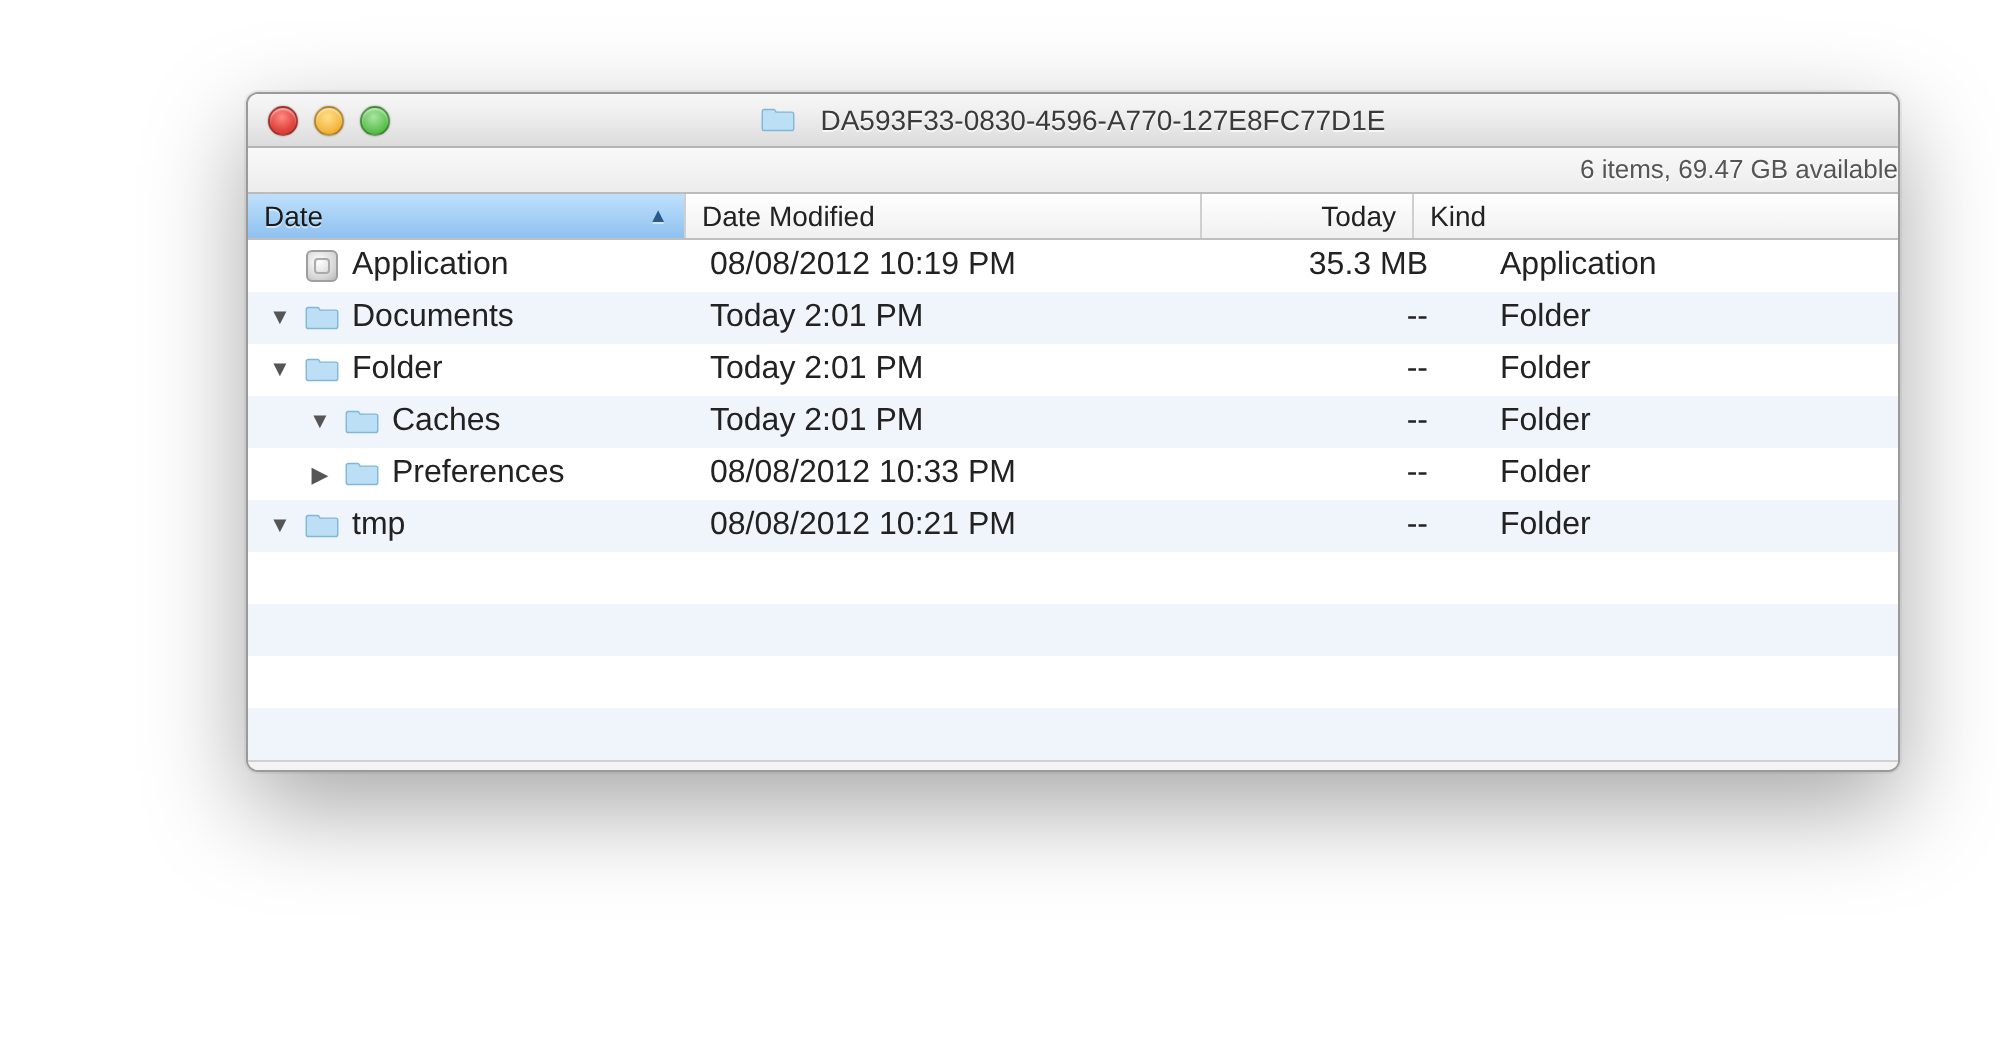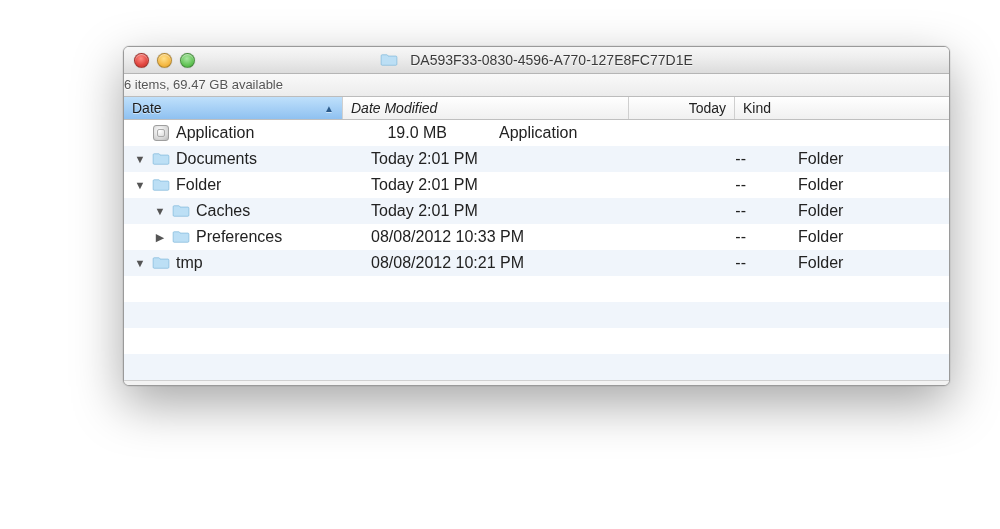--- a/index.html
+++ b/index.html
@@ -66,21 +66,21 @@
     font-size: 14px;
     color: #3a3a3a;
     text-shadow: 0 1px 0 rgba(255,255,255,0.7);
   }
 
   
   .statusbar {
     height: 22px;
     background: linear-gradient(to bottom, #f9f9f9, #ececec);
     border-bottom: 1px solid #bcbcbc;
-    text-align: left;
+    text-align: right;
     font-size: 13px;
     color: #555;
     line-height: 22px;
     text-shadow: 0 1px 0 #fff;
   }
 
   
   .colheaders {
     height: 22px;
     display: flex;
@@ -92,21 +92,21 @@
   .colheaders .col {
     display: flex;
     align-items: center;
     border-right: 1px solid #cfcfcf;
     padding: 0 8px;
     box-sizing: border-box;
     user-select: none;
   }
   .colheaders .col:last-child { border-right: none; }
   .col-name { width: 219px; padding-left: 60px; position: relative; }
-  .col-date { width: 286px; padding-left: 12px; font-style: italic; }
+  .col-date { width: 258px; padding-left: 12px; }
   .col-size { width: 106px; justify-content: flex-end; padding-right: 18px; }
   .col-kind { flex: 1; padding-left: 18px; }
 
   .col-name.sorted {
     background: linear-gradient(to bottom, #bfe0fb, #8fc1f0);
     color: #1a1a1a;
     text-shadow: 0 1px 0 rgba(255,255,255,0.5);
   }
   .sort-arrow {
     margin-left: auto;
@@ -116,21 +116,20 @@
 
   
   .rows {
     background: #fff;
   }
   .row {
     height: 26px;
     display: flex;
     align-items: center;
     font-size: 16px;
-    gap: 16px;
   }
   .row.alt { background: #f0f5fb; }
   .row.blank { height: 26px; }
 
   .cell { box-sizing: border-box; }
   .cell-name { width: 219px; display: flex; align-items: center; overflow: hidden; white-space: nowrap; }
   .cell-date { width: 283px; padding-left: 12px; }
   .cell-size { width: 106px; text-align: right; padding-right: 18px; }
   .cell-kind { flex: 1; padding-left: 18px; }
 
@@ -225,21 +224,22 @@
     <div class="rows" id="rows-container">
         <div class="row">
           <div class="cell cell-name" style="padding-left: 10px;">
             <span class="disclosure"></span>
             <span style="width: 6px; display: inline-block;"></span>
             <span class="icon">
               <span class="app-icon"></span>
             </span>
             <span class="name-text">Application</span>
           </div>
-          <div class="cell cell-size">19.0 MB</div>
+          <div class="cell cell-date">08/08/2012 10:19 PM</div>
+          <div class="cell cell-size">35.3 MB</div>
           <div class="cell cell-kind">Application</div>
         </div>
         <div class="row alt">
           <div class="cell cell-name" style="padding-left: 10px;">
             <span class="disclosure">▼</span>
             <span style="width: 6px; display: inline-block;"></span>
             <span class="icon">
               <svg class="folder-svg" viewBox="0 0 20 16">
                 <path d="M1 3.2c0-.7.5-1.2 1.2-1.2h5.2c.5 0 .8.2 1 .6l.5.9h8.9c.7 0 1.2.5 1.2 1.2v8.1c0 .7-.5 1.2-1.2 1.2H2.2C1.5 14 1 13.5 1 12.8V3.2z" fill="#bcdff5" stroke="#7fb7da" stroke-width="0.8"></path>
               </svg>

